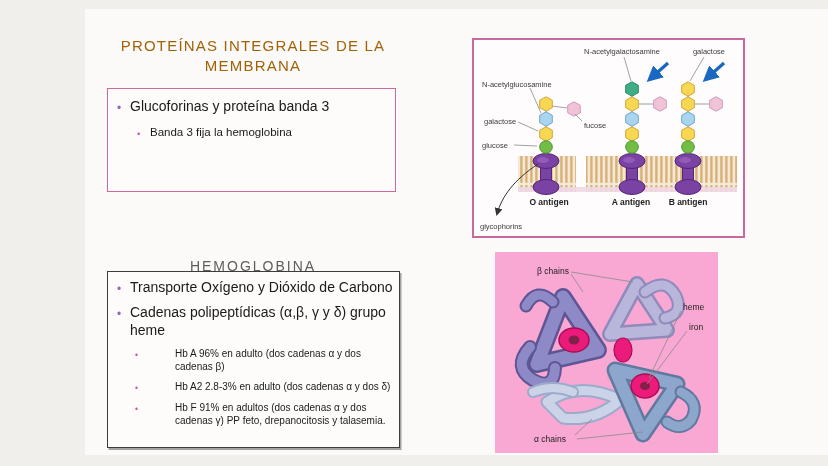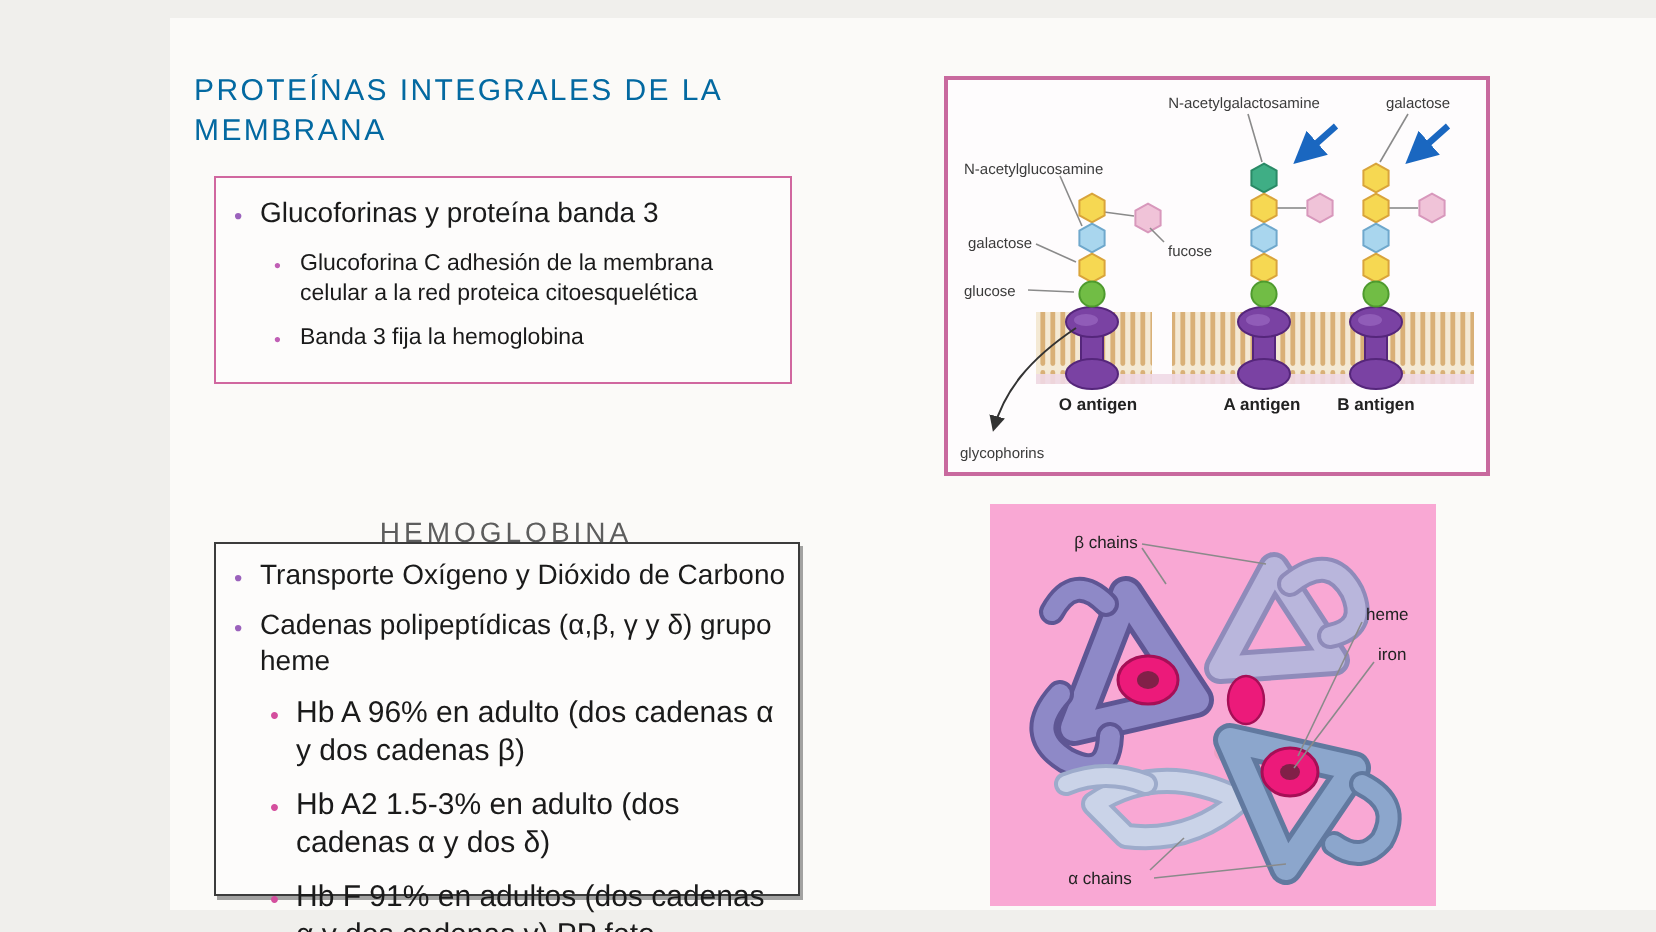--- a/index.html
+++ b/index.html
@@ -8,22 +8,22 @@
     background:#f0efec; overflow:hidden;
     font-family:"Liberation Sans", sans-serif;
     color:#1a1a1a;
   }
   .slide {
     position:absolute; left:85px; top:9px; width:743px; height:446px;
     background:#fbfaf8;
   }
   .page-title {
     position:absolute; left:97px; top:36px; width:312px;
-    text-align:left; font-size:15px; line-height:1.35;
-    letter-spacing:1.2px; color:#0369a1;
+    text-align:center; font-size:15px; line-height:1.35;
+    letter-spacing:1.2px; color:#a16207;
   }
   .section-title {
     position:absolute; left:97px; top:242px; width:312px;
     text-align:center; font-size:14px; letter-spacing:2px; color:#5d5d5d;margin-top:16px;
   }
   .membrane-box {
     position:absolute; left:107px; top:88px; width:289px; height:104px;
     border:1px solid #d0679f; background:#fdfcfb; box-sizing:border-box;
     padding:9px 8px 6px 9px;
   }
@@ -33,21 +33,21 @@
     padding:7px 6px 6px 9px;
     box-shadow:1.5px 2px 0 rgba(90,90,90,0.55);
   }
   .row { display:flex; align-items:flex-start; }
   .bu { flex:none; width:13px; text-align:left; padding-top:1px; }
   .bullet1::before { content:"•"; color:#9b62bc; font-size:0.85em; }
   .bullet2::before { content:"•"; color:#c05fb5; font-size:0.85em; }
   .bullet3::before { content:"•"; color:#d44f9e; font-size:0.85em; }
   .l1 { font-size:14px; line-height:1.28; }
   .l2 { font-size:11.5px; line-height:1.28; margin-left:20px; margin-top:8px; }
-  .l3 { font-size:15px; line-height:1.3; margin-left:18px; margin-top:7px; }
+  .l3 { font-size:10px; line-height:1.3; margin-left:18px; margin-top:7px;gap:27px; }
   .mt6 { margin-top:6px; }
   .fig-antigens {
     position:absolute; left:472px; top:38px; width:273px; height:200px;
     background:#fefcfd; border:2px solid #c8699e; box-sizing:border-box;
   }
   .fig-hemoglobin {
     position:absolute; left:495px; top:252px; width:223px; height:201px;
     background:#f9a8d4;
   }
   svg text { font-family:"Liberation Sans", sans-serif; }
@@ -64,24 +64,20 @@
 
   <div class="page-title">PROTEÍNAS INTEGRALES DE LA MEMBRANA</div>
 
   <div class="membrane-box">
     <div class="row l1">
       <span class="bu bullet1"></span>
       <span>Glucoforinas y proteína banda 3</span>
     </div>
     <div class="row l2">
       <span class="bu bullet2"></span>
-      <span>Glucoforina C adhesión de la membrana celular a la red proteica citoesquelética</span>
-    </div>
-    <div class="row l2">
-      <span class="bu bullet2"></span>
       <span>Banda 3 fija la hemoglobina</span>
     </div>
   </div>
 
   <div class="section-title">HEMOGLOBINA</div>
 
   <div class="hemoglobin-box">
     <div class="row l1">
       <span class="bu bullet1"></span>
       <span>Transporte Oxígeno y Dióxido de Carbono</span>
@@ -89,21 +85,21 @@
     <div class="row l1 mt6">
       <span class="bu bullet1"></span>
       <span>Cadenas polipeptídicas (α,β, γ y δ) grupo heme</span>
     </div>
     <div class="row l3">
       <span class="bu bullet3"></span>
       <span>Hb A 96% en adulto (dos cadenas α y dos cadenas β)</span>
     </div>
     <div class="row l3">
       <span class="bu bullet3"></span>
-      <span>Hb A2  1.5-3% en adulto (dos cadenas α y dos δ)</span>
+      <span>Hb A2  2.8-3% en adulto (dos cadenas α y dos δ)</span>
     </div>
     <div class="row l3">
       <span class="bu bullet3"></span>
       <span>Hb F 91% en adultos (dos cadenas α y dos cadenas γ) PP feto, drepanocitosis y talasemia.</span>
     </div>
   </div>
 
   <div class="fig-antigens">
     <svg width="269" height="196" viewBox="0 0 269 196">
       <defs>

